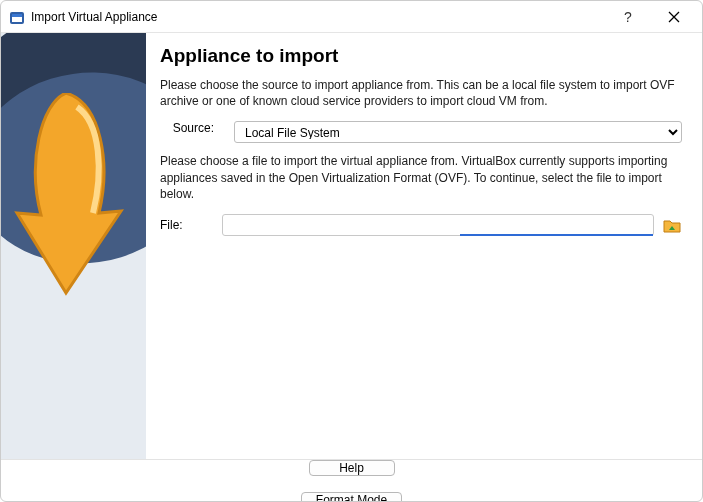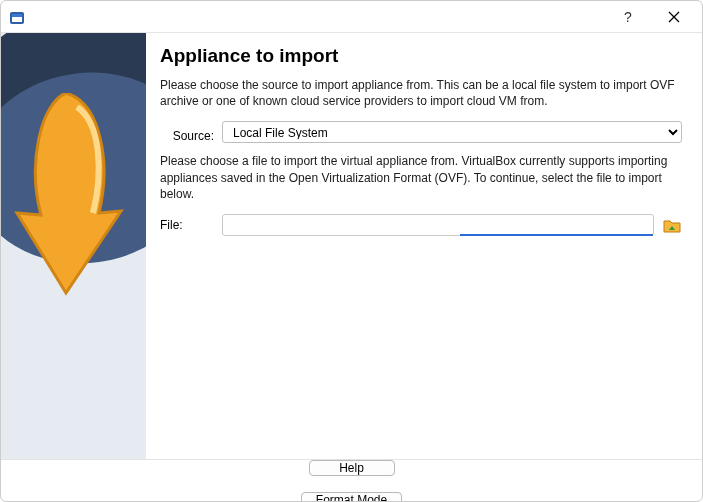--- a/index.html
+++ b/index.html
@@ -81,22 +81,22 @@
     margin-bottom: 10px;
   }
   p.desc {
     font-size: 12px;
     color: #202020;
     line-height: 1.35;
     margin-bottom: 12px;
   }
   .row {
     display: flex;
-    align-items: flex-end;
-    gap: 8px;
+    align-items: flex-start;
+    gap: 20px;
     margin-bottom: 10px;
   }
   .row .lbl {
     width: 54px;
     text-align: right;
     color:#000;
   }
   select.src {
     flex:1;
     height: 22px;
@@ -177,20 +177,21 @@
 <body>
 
 <div class="titlebar">
   <span class="app-icon">
     <svg width="16" height="16" viewBox="0 0 16 16">
       <rect x="1" y="3" width="14" height="12" rx="2" fill="#2f5fa6"></rect>
       <rect x="3" y="5" width="10" height="8" fill="#fff"></rect>
       <rect x="3" y="5" width="10" height="3" fill="#3a77d1"></rect>
     </svg>
   </span>
+  <span class="title">Import Virtual Appliance</span>
   <span class="spacer"></span>
   <div class="ctl">?</div>
   <div class="ctl">
     <svg width="12" height="12" viewBox="0 0 12 12">
         <path d="M1 1 L11 11 M11 1 L1 11" stroke="#000" stroke-width="1.3"></path>
       </svg>
   </div>
 </div>
 
 <div class="main">

